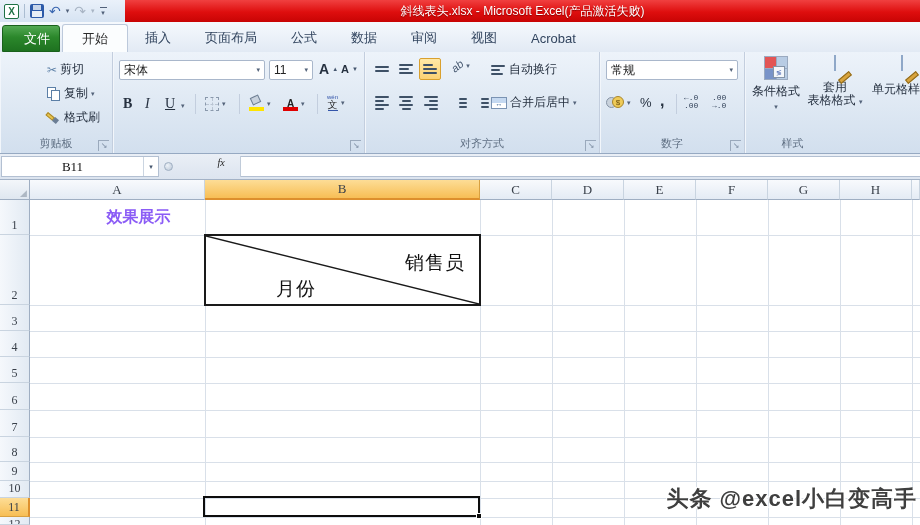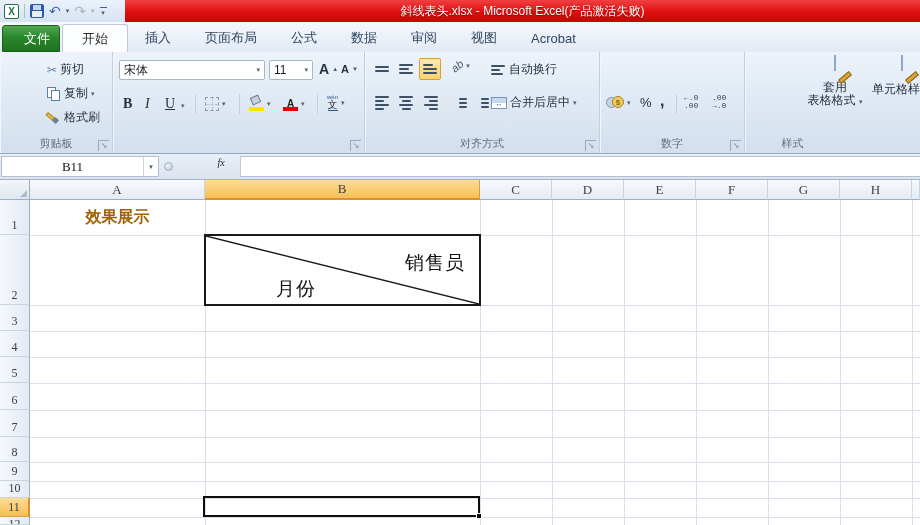--- a/index.html
+++ b/index.html
@@ -350,20 +350,24 @@
       <div class="sbtn" style="left:126px;top:42px;">
         <span class="merge-ic">↔</span>
         <span>合并后居中</span>
         <span class="dd7">▾</span>
       </div>
       <div class="grp-label">对齐方式</div>
       <div class="launcher" style="right:3px;">↘</div>
     </div>
 
     <div class="grp" style="left:600px;width:145px;">
+      <div class="combo" style="left:6px;top:8px;width:132px;">
+        <span>常规</span>
+        <span class="dd">▾</span>
+      </div>
       <div class="sbtn" style="left:6px;top:43px;">
         <span class="coin-ic">
             <span class="c2"></span>
             <span class="c1">$</span>
           </span>
         <span class="dd7">▾</span>
       </div>
       <div class="sbtn" style="left:40px;top:43px;font-size:13px;">%</div>
       <div class="sbtn" style="left:60px;top:40px;font-size:16px;font-weight:bold;">,</div>
       <span style="position:absolute;left:76px;top:42px;width:1px;height:20px;background:#C3CEDE;"></span>
@@ -377,20 +381,33 @@
         <span class="dec-ic">
           <span>.00</span>
             <span>→.0</span>
           </span>
       </div>
       <div class="grp-label">数字</div>
       <div class="launcher" style="right:3px;">↘</div>
     </div>
 
     <div class="grp" style="left:745px;width:175px;border-right:none;">
+      <div class="style-btn" style="left:2px;width:58px;">
+        <span class="cf-ic">
+          <span class="cf-grid">
+              <b style="background:#E25555;"></b>
+              <b style="background:#B8CCE4;"></b>
+              <b style="background:#7893C8;"></b>
+              <b style="background:#B8CCE4;"></b>
+            </span>
+          <span class="cf-pop">≶</span>
+        </span>
+        <span>条件格式</span>
+        <span class="dd7">▾</span>
+      </div>
       <div class="style-btn" style="left:62px;width:56px;">
         <span class="tbl-ic"><span class="tbl-grid"></span><span class="tbl-brush"></span></span>
         <span style="line-height:13px;">
           <span>套用</span><br>
           <span>表格格式</span>
           <span class="dd7">▾</span>
         </span>
       </div>
       <div class="style-btn" style="left:122px;width:70px;">
         <span class="tbl-ic"><span class="tbl-grid" style="background-color:#F7FAFD;"></span><span class="tbl-brush"></span></span>
@@ -452,29 +469,30 @@
     <div class="hline" style="top:151px;"></div>
     <div class="hline" style="top:177px;"></div>
     <div class="hline" style="top:203px;"></div>
     <div class="hline" style="top:230px;"></div>
     <div class="hline" style="top:257px;"></div>
     <div class="hline" style="top:282px;"></div>
     <div class="hline" style="top:301px;"></div>
     <div class="hline" style="top:318px;"></div>
     <div class="hline" style="top:337px;"></div>
 
-    <div id="cell-a1" style="color:#a16207;">效果展示</div>
+    <div id="cell-a1" style="color:#8b5cf6;margin-left:21px;">效果展示</div>
 
     <div id="diag-cell">
       <svg width="273" height="68" viewBox="0 0 273 68">
         <line x1="0" y1="0" x2="273" y2="68" stroke="#1A1A1A" stroke-width="1.4"></line>
       </svg>
       <span id="diag-tr">销售员</span>
       <span id="diag-bl">月份</span>
     </div>
 
     <div id="selection">
       <span class="handle"></span>
     </div>
 
+    <div id="watermark">头条 @excel小白变高手</div>
   </div>
 
 </div>
 
 </body></html>

